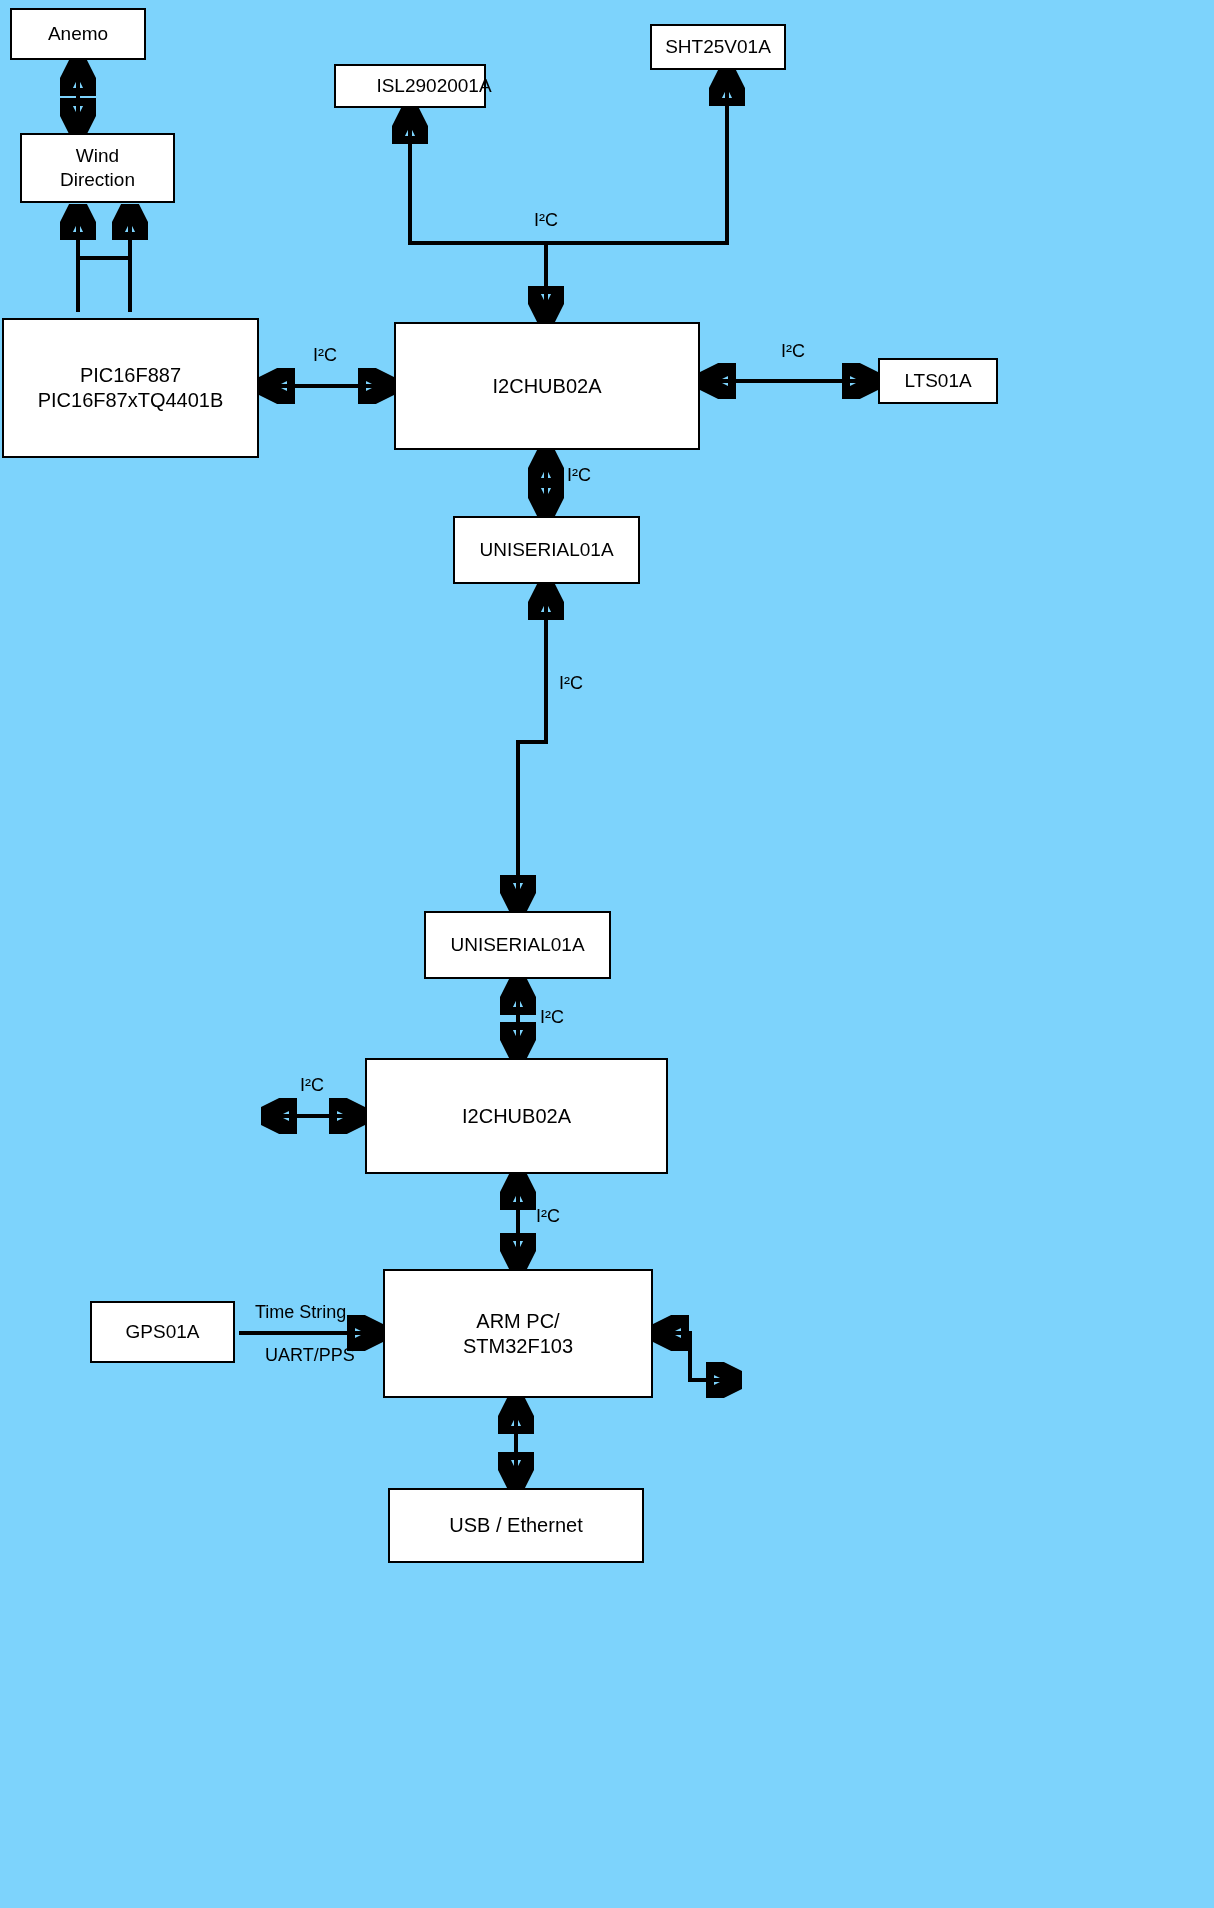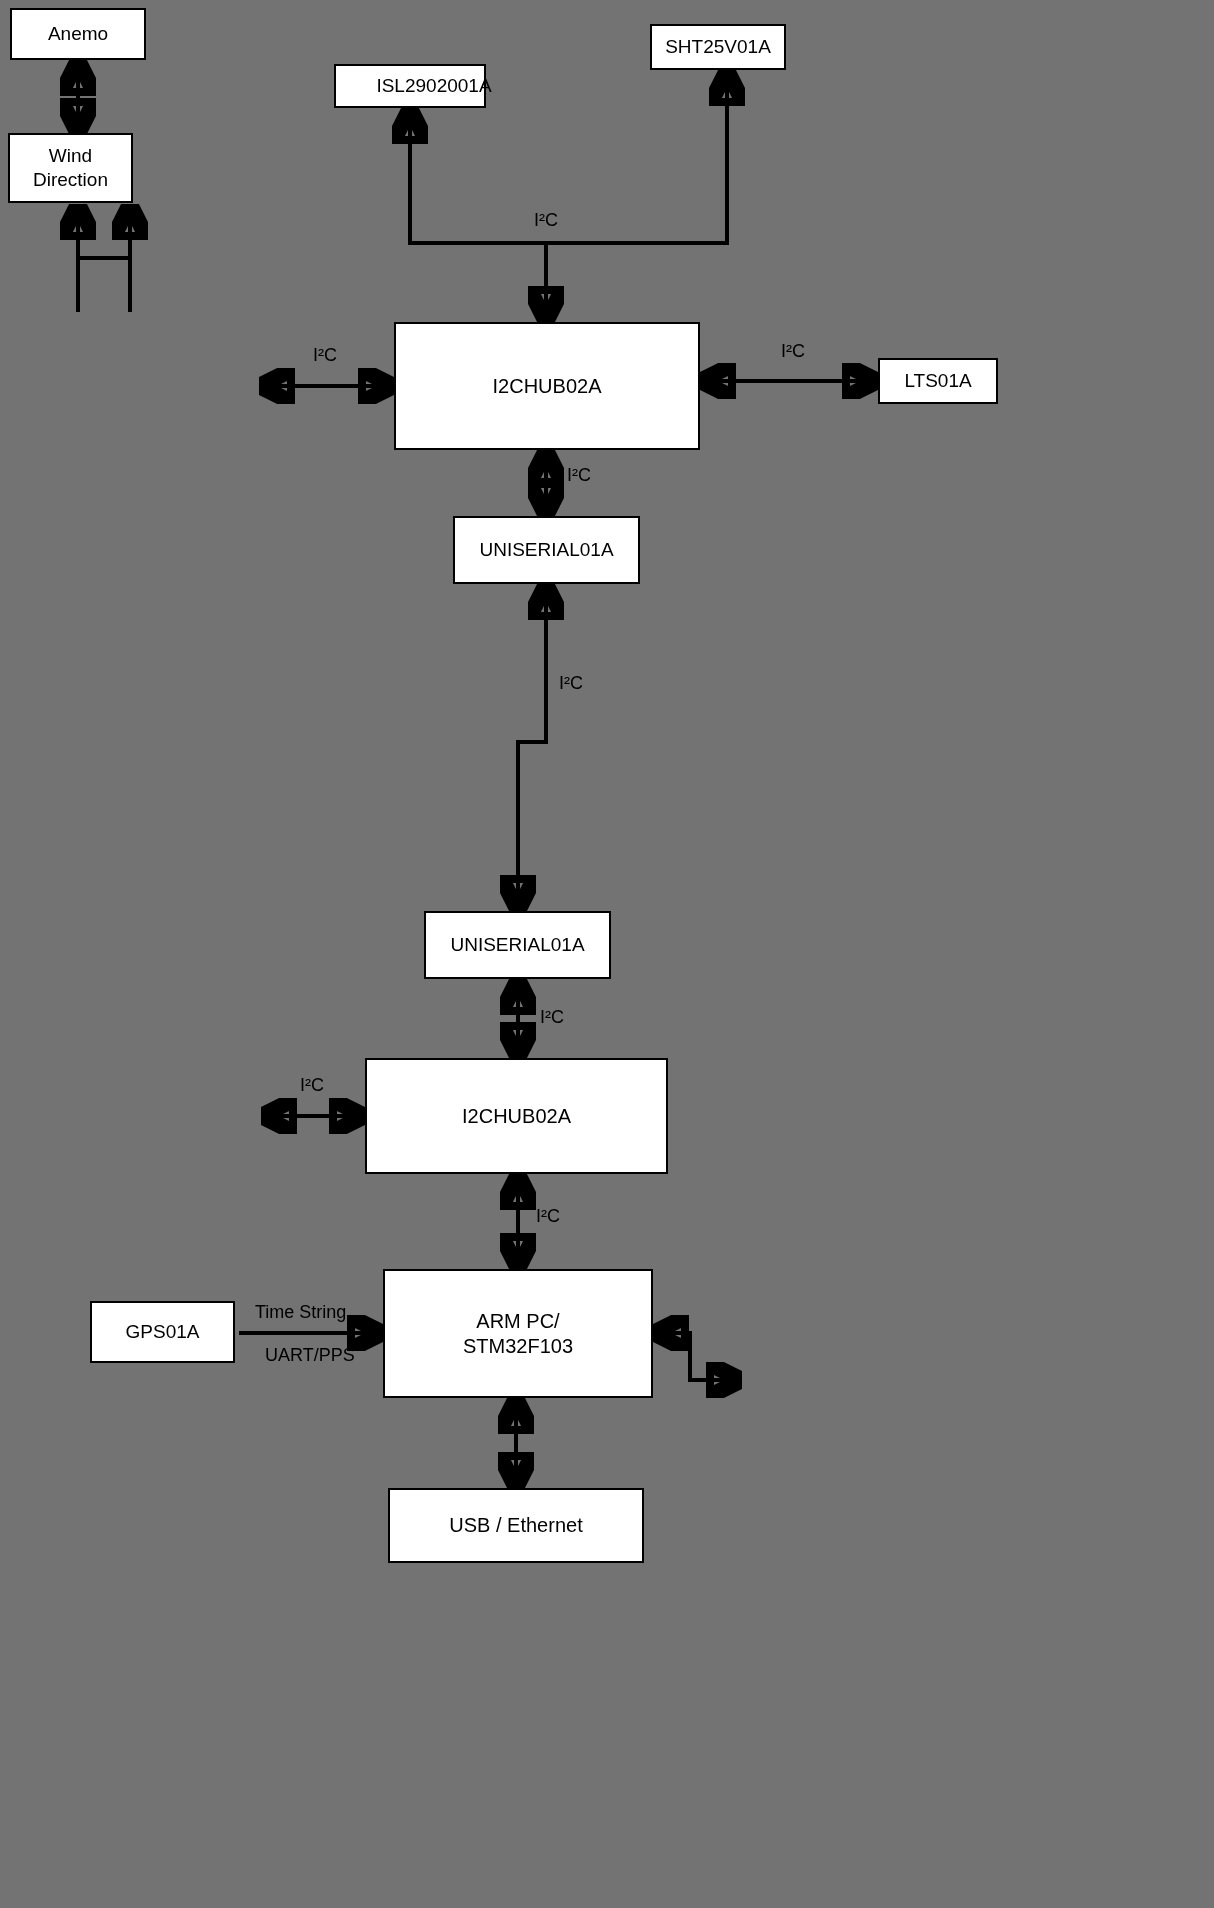--- a/index.html
+++ b/index.html
@@ -9,21 +9,21 @@
   }
   body {
     font-family: "Liberation Sans", sans-serif;
     color: #000000;
   }
   #canvas {
     position: relative;
     width: 1214px;
     height: 1908px;
     overflow: hidden;
-    background: #737373;
+    background: #7dd3fc;
   }
   .node {
     position: absolute;
     box-sizing: border-box;
     border: 2px solid #000000;
     background: #ffffff;
     display: flex;
     align-items: center;
     justify-content: center;
     text-align: center;
@@ -101,23 +101,25 @@
 
     <polyline points="736,1380 690,1380 690,1333 659,1333" marker-end="url(#arrow)"></polyline>
     <polyline points="659,1333 690,1333 690,1380 736,1380" marker-end="url(#arrow)"></polyline>
 
     <line x1="516" y1="1404" x2="516" y2="1482" marker-end="url(#arrow)"></line>
     <line x1="516" y1="1482" x2="516" y2="1404" marker-end="url(#arrow)"></line>
   </svg>
 
   <div class="node" style="left:10px; top:8px; width:136px; height:52px;">Anemo</div>
 
-  <div class="node" style="left:8px; top:133px; width:125px; height:70px;">Wind
+  <div class="node" style="left:20px; top:133px; width:155px; height:70px;">Wind
 Direction</div>
 
+  <div class="node big" style="left:2px; top:318px; width:257px; height:140px;">PIC16F887
+PIC16F87xTQ4401B</div>
 
   <div class="node" style="left:334px; top:64px; width:152px; height:44px;padding-left:48px;">ISL2902001A</div>
 
   <div class="node" style="left:650px; top:24px; width:136px; height:46px;">SHT25V01A</div>
 
   <div class="node big" style="left:394px; top:322px; width:306px; height:128px;">I2CHUB02A</div>
 
   <div class="node" style="left:878px; top:358px; width:120px; height:46px;">LTS01A</div>
 
   <div class="node" style="left:453px; top:516px; width:187px; height:68px;">UNISERIAL01A</div>

